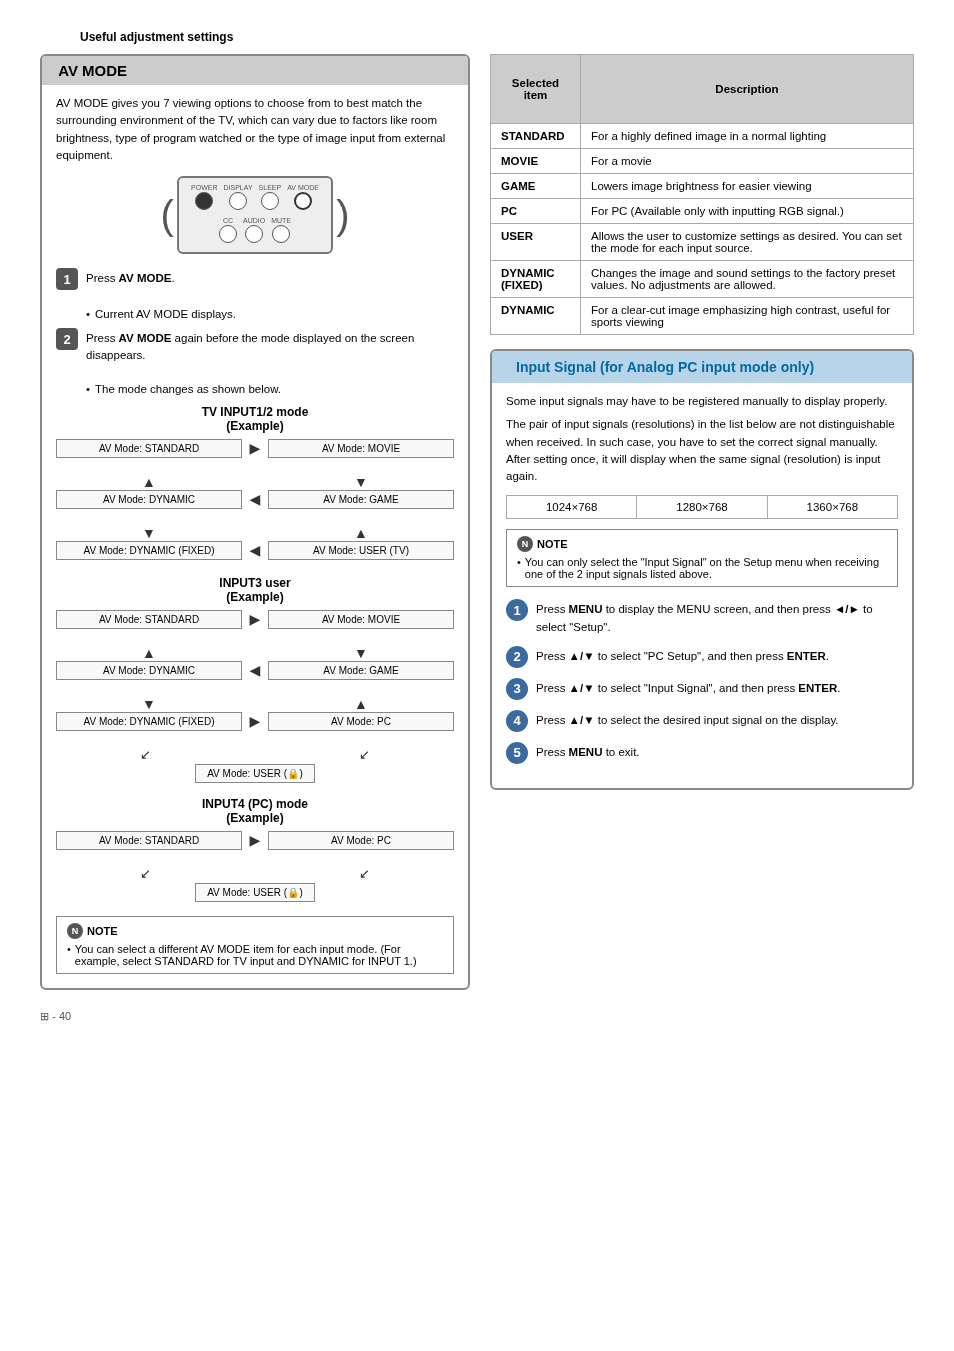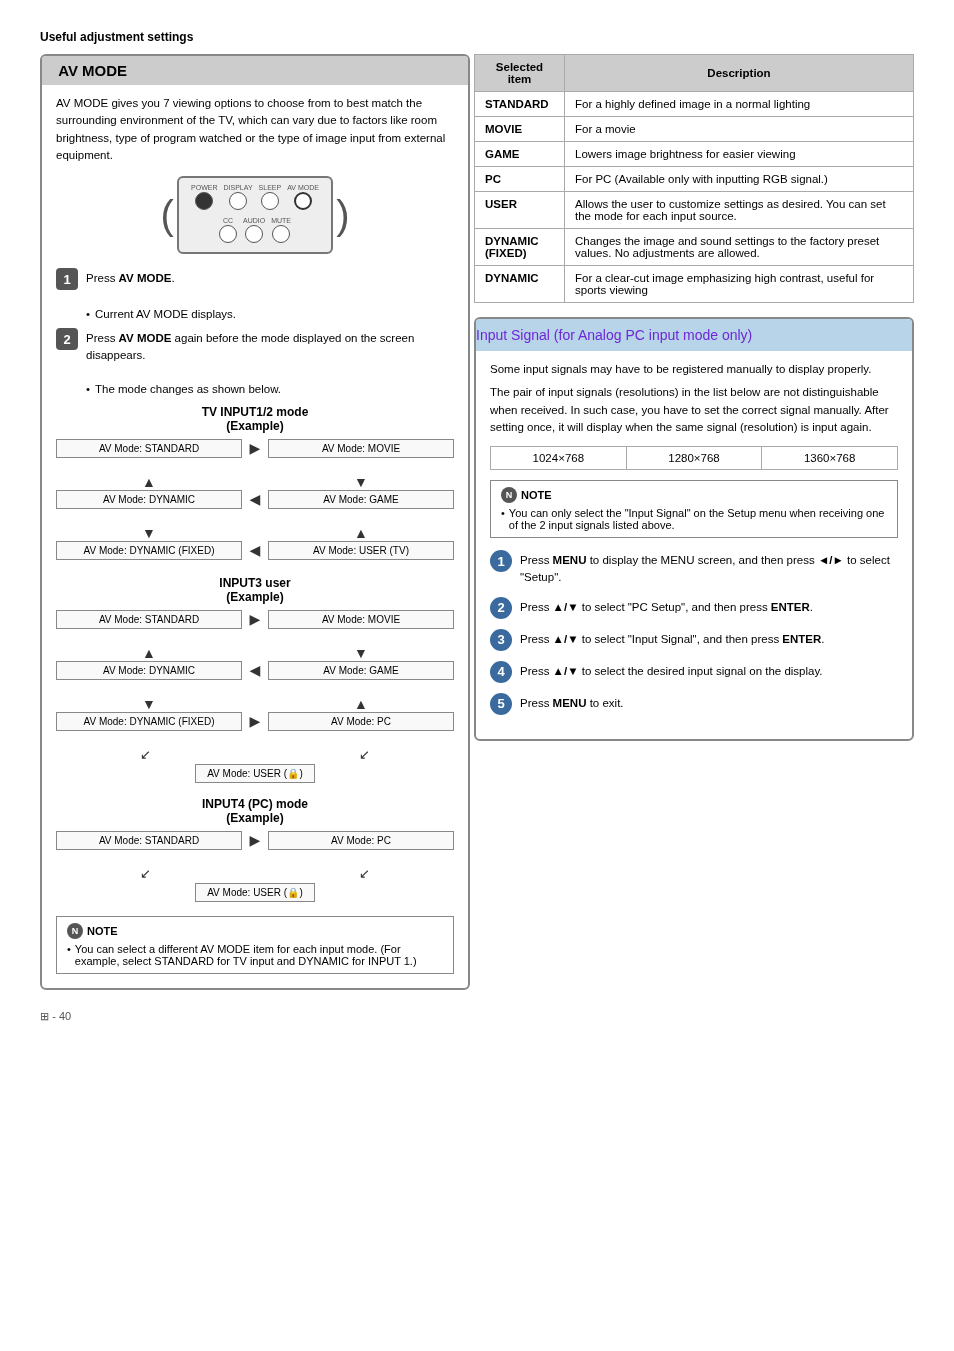--- a/index.html
+++ b/index.html
@@ -11,25 +11,26 @@
       font-size: 12px;
       color: #000;
       padding: 30px 40px;
     }
 
     .page-header {
       font-size: 12px;
       font-weight: bold;
       margin-bottom: 10px;
       color: #000;
+      margin-left: 40px;
     }
 
     .main-layout {
       display: flex;
-      gap: 4px;
+      gap: 20px;
       justify-content: space-between;
     }
 
     .left-col {
       width: 430px;
       flex-shrink: 0;
     }
 
     .right-col {
       flex: 1;
@@ -173,21 +174,21 @@
     
     .info-table {
       width: 100%;
       border-collapse: collapse;
       margin-bottom: 14px;
       font-size: 11.5px;
     }
 
     .info-table th {
       background: #ccc;
-      padding: 6px 10px;
+      padding: 22px 10px;
       text-align: center;
       font-weight: bold;
       border: 1px solid #aaa;
     }
 
     .info-table td {
       padding: 6px 10px;
       border: 1px solid #aaa;
       vertical-align: top;
     }
@@ -201,25 +202,25 @@
     .input-signal-box {
       border: 2px solid #888;
       border-radius: 6px;
       padding: 10px 14px 14px;
       margin-top: 14px;
     }
 
     .input-signal-title {
       background: #b8d4e8;
       border-radius: 4px 4px 0 0;
-      padding: 8px 0;
+      padding: 8px 24px;
       font-size: 14px;
-      font-weight: normal;
+      font-weight: bold;
       margin: -10px -14px 10px -14px;
-      color: #6d28d9;
+      color: #0369a1;
     }
 
     .res-table {
       width: 100%;
       border-collapse: collapse;
       margin-bottom: 10px;
     }
 
     .res-table td {
       border: 1px solid #aaa;

